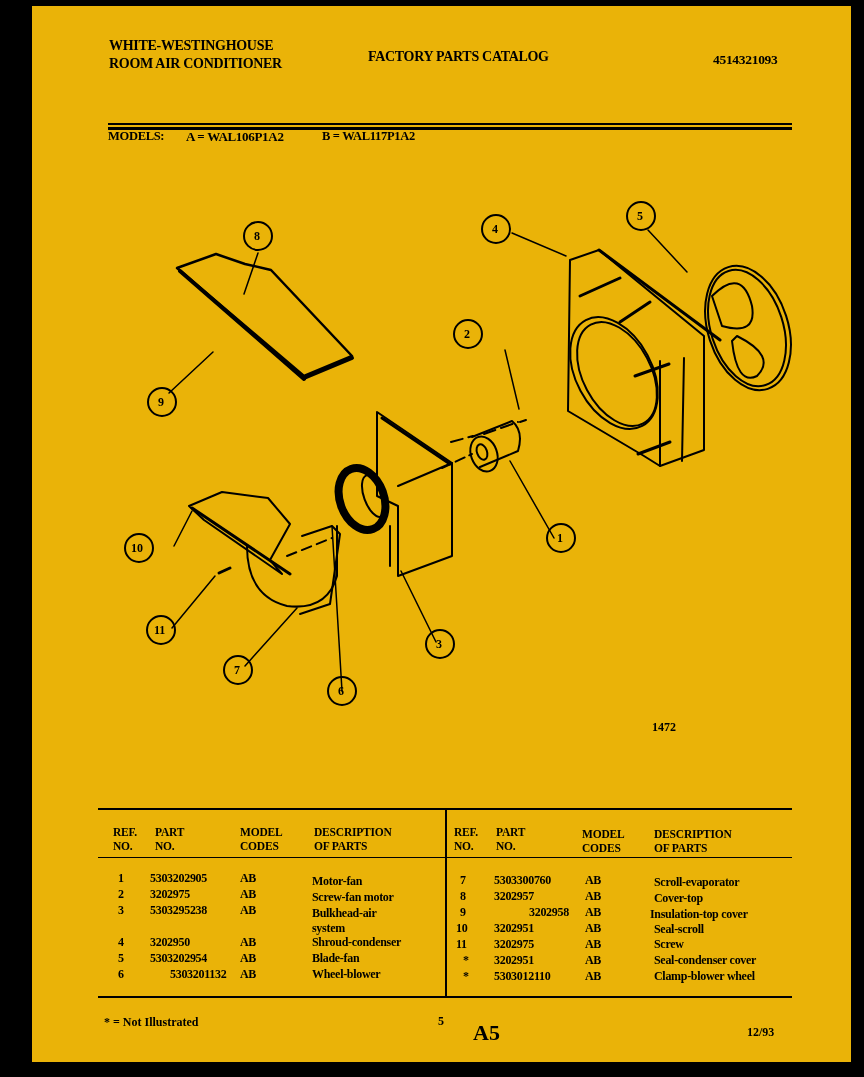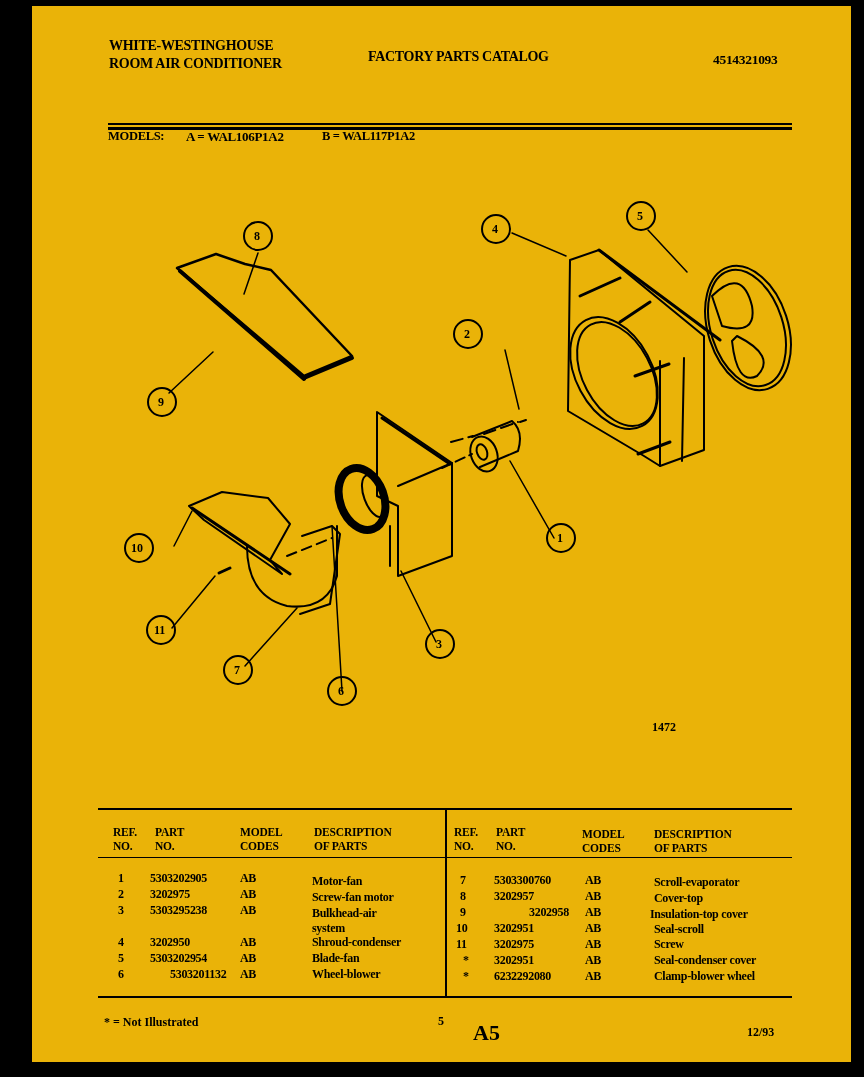--- a/index.html
+++ b/index.html
@@ -240,21 +240,21 @@
       <span class="abs td" style="left:622px;">Screw</span>
     </div>
     <div class="row" style="top:946px;left:0;">
       <span class="abs td" style="left:431px;">*</span>
       <span class="abs td" style="left:462px;">3202951</span>
       <span class="abs td" style="left:553px;">AB</span>
       <span class="abs td" style="left:622px;">Seal-condenser cover</span>
     </div>
     <div class="row" style="top:962px;left:0;">
       <span class="abs td" style="left:431px;">*</span>
-      <span class="abs td" style="left:462px;">6232292080</span>
+      <span class="abs td" style="left:462px;">5303012110</span>
       <span class="abs td" style="left:553px;">AB</span>
       <span class="abs td" style="left:622px;">Clamp-blower wheel</span>
     </div>
   </div>
 
   <div class="abs small" style="left:72px;top:1009px;">* = Not Illustrated</div>
   <div class="abs small" style="left:406px;top:1008px;">5</div>
   <div class="abs" style="left:441px;top:1014px;font-weight:bold;font-size:22px;">A5</div>
   <div class="abs small" style="left:715px;top:1019px;">12/93</div>
 </div>

